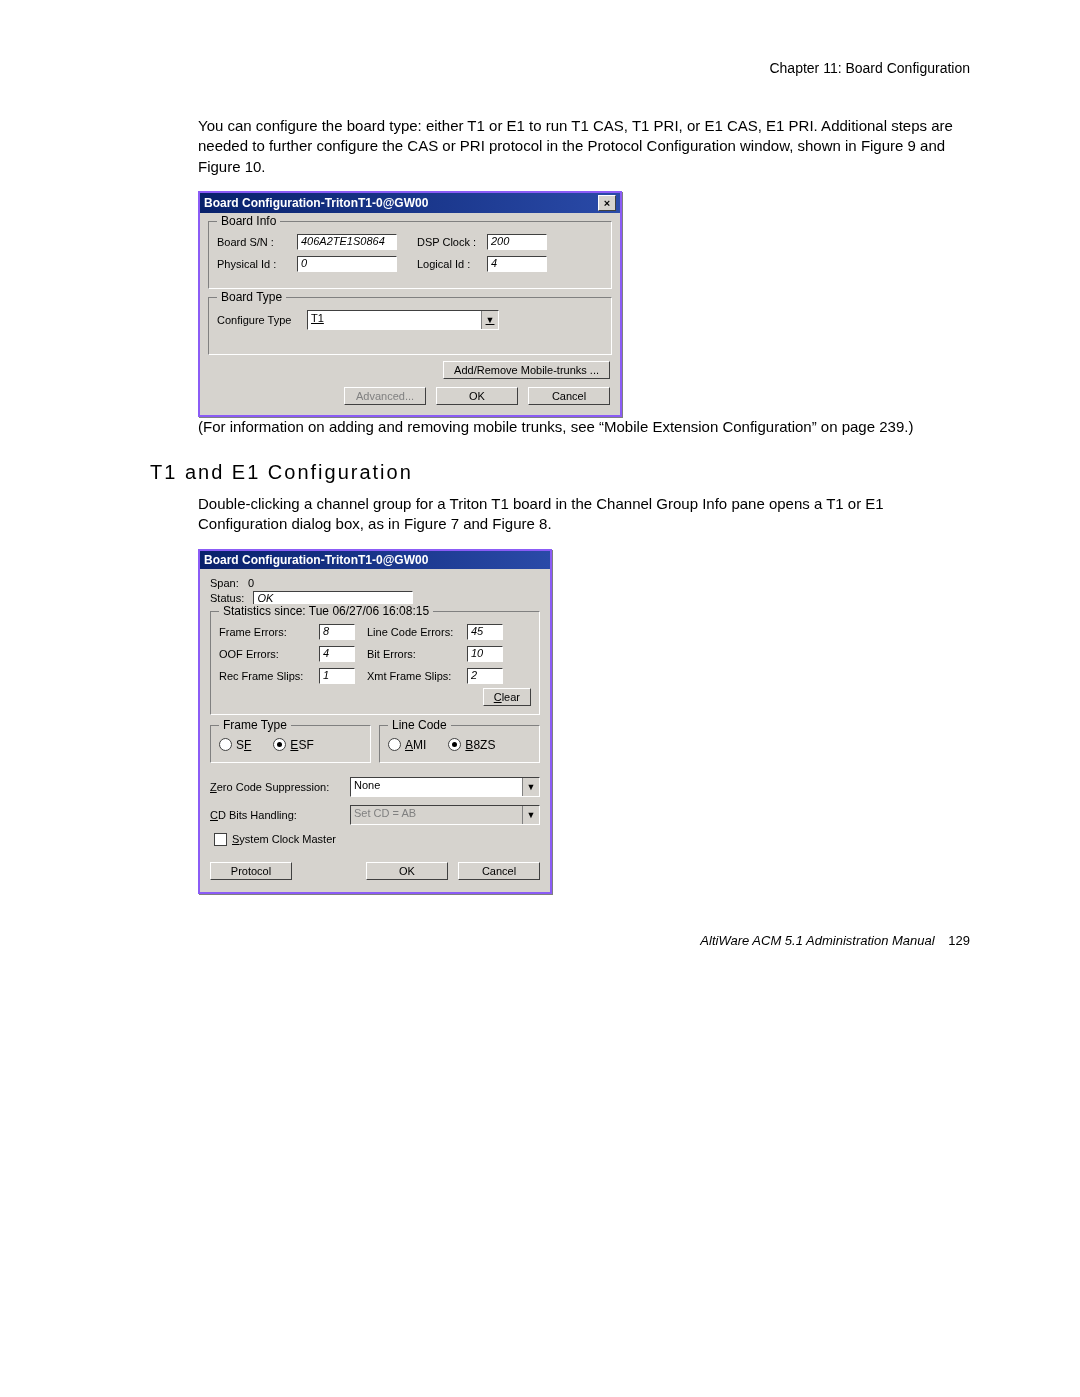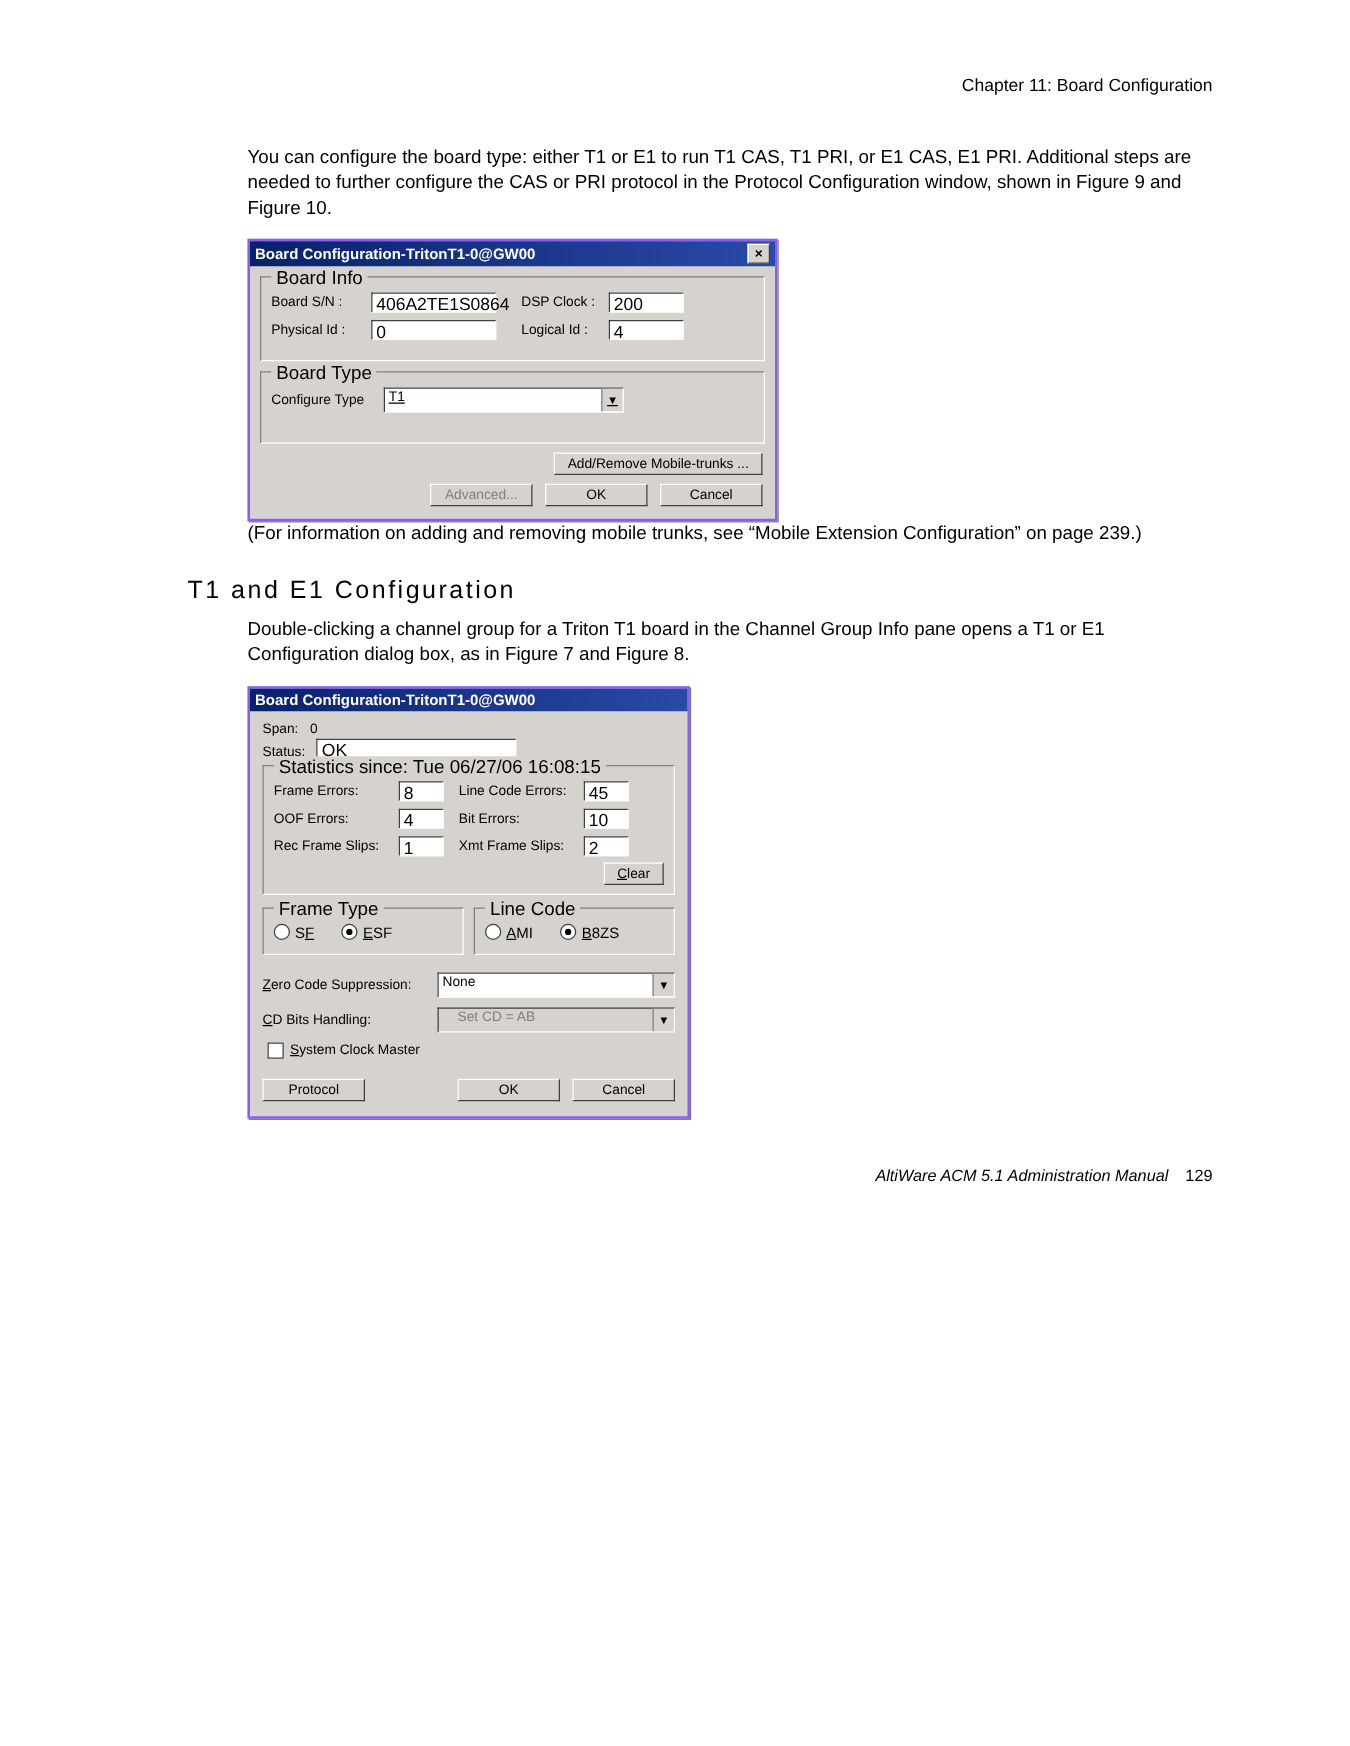--- a/index.html
+++ b/index.html
@@ -92,35 +92,36 @@
     margin: 8px;
     padding: 12px 8px 10px 8px;
     position: relative;
   }
   .groupbox > .gb-title {
     position: absolute;
     top: -8px;
     left: 8px;
     background: #d6d3ce;
     padding: 0 4px;
-    font-size: 15px;
+    font-size: 12px;
   }
   .row { display: flex; align-items: center; margin-bottom: 6px; }
   .lbl { font-size: 11px; width: 80px; display:inline-block; }
   .txt {
     background: #fff;
     border: 1px solid #808080;
     border-top-color:#404040;
     border-left-color:#404040;
     border-right-color:#fff;
     border-bottom-color:#fff;
     height: 16px;
-    font-size: 14px;
+    font-size: 11px;
     padding: 0 3px;
     box-sizing: border-box;
+    font-style: italic;
   }
   .txt-ro {
     background:#fff;
   }
   .combo {
     display:flex;
     align-items:stretch;
     border:1px solid #404040;
     border-right-color:#fff;
     border-bottom-color:#fff;
@@ -168,21 +169,21 @@
   .radio.checked::after{content:"";width:5px;height:5px;background:#000;border-radius:50%;}
   .checkbox {
     width:11px;height:11px;border:1px solid #404040;background:#fff;display:inline-block;margin-right:5px;
   }
   .u { text-decoration: underline; }
   .two-col { display:flex; gap:8px; }
   .two-col .groupbox { flex:1; margin:6px 0; }
   .selrow{display:flex;align-items:center;margin:8px 0;}
   .selrow .lbl2{width:140px;font-size:11px;}
   .combo2{flex:1;display:flex;align-items:stretch;border:1px solid #404040;border-right-color:#fff;border-bottom-color:#fff;height:18px;background:#fff;}
-  .combo2.disabled{background:#d6d3ce;padding-left:12px;}
+  .combo2.disabled{background:#d6d3ce;}
   .combo2 .cval{flex:1;font-size:11px;padding:1px 3px;}
   .combo2 .carrow{width:16px;background:#d6d3ce;border-left:1px solid #808080;display:flex;align-items:center;justify-content:center;font-size:9px;}
 </style>
 </head>
 <body>
 
 <div class="page">
   <div class="header">Chapter 11:  Board Configuration</div>
 
   <p class="body-text">You can configure the board type: either T1 or E1 to run T1 CAS, T1 PRI, or E1 CAS, E1 PRI. Additional steps are needed to further configure the CAS or PRI protocol in the Protocol Configuration window, shown in Figure 9 and Figure 10.</p>

